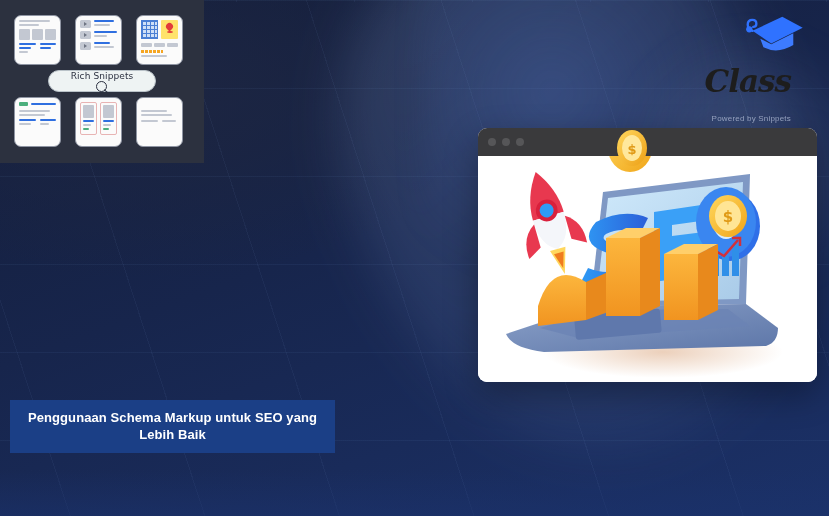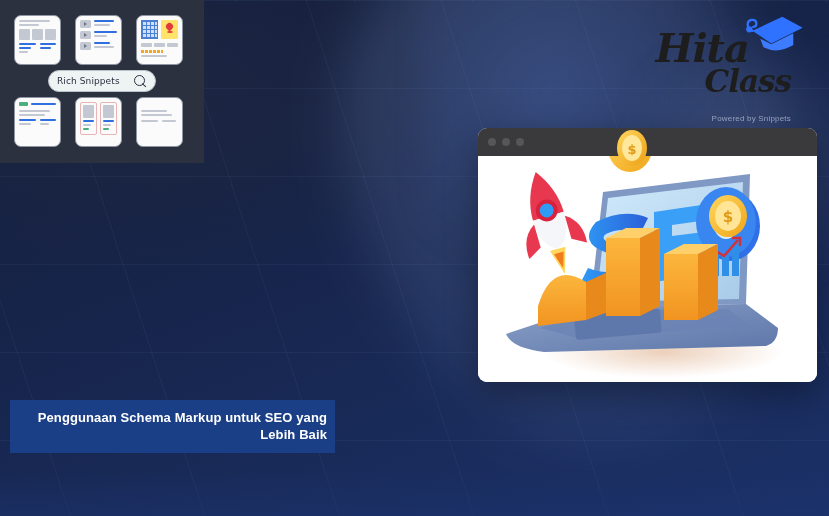--- a/index.html
+++ b/index.html
@@ -147,20 +147,21 @@
   .search-pill {
     position: absolute;
     left: 48px; top: 70px;
     width: 108px; height: 22px;
     background: #eef3f3;
     border: 1px solid #b9c2c8;
     border-radius: 12px;
     display: flex; align-items: center;
     padding: 0 8px;
     z-index: 5;
+    flex-direction: column;
   }
   .search-pill .txt {
     flex: 1;
     font-size: 9px;
     color: #2b3040;
     font-family: "DejaVu Sans", sans-serif;
     letter-spacing: 0.1px;
     white-space: nowrap;
   }
   .search-pill .mag {
@@ -193,21 +194,21 @@
   .banner {
     position: absolute;
     left: 10px; top: 400px;
     width: 325px;
     padding: 10px 8px;
     background: #1b3f86;
     color: #ffffff;
     font-size: 13px;
     font-weight: bold;
     line-height: 1.28;
-    text-align: right;
+    text-align: center;
     letter-spacing: 0.1px;
   }
 
   
   .logo {
     position: absolute;
     right: 14px; top: 6px;
     width: 190px; height: 120px;
     text-align: right;
   }
@@ -406,21 +407,20 @@
 
   <div class="banner">Penggunaan Schema Markup untuk SEO yang Lebih Baik</div>
 
   <div class="logo">
     <svg class="cap" viewBox="0 0 100 56">
       <path d="M34 24 L72 6 L98 20 L58 40 Z" fill="#2f72ff"></path>
       <path d="M44 34 L58 41 L86 27 L86 42 Q66 54 48 45 Z" fill="#3d7bff"></path>
       <path d="M34 24 Q28 22 28 16 Q28 10 34 10 Q39 10 39 15 Q39 19 35 19" stroke="#2f72ff" stroke-width="3" fill="none" stroke-linecap="round"></path>
       <circle cx="30" cy="22" r="4" fill="#2f72ff"></circle>
     </svg>
-    <div class="logo-word1">Hita</div>
     <div class="logo-word2">Class</div>
     <div class="logo-powered">Powered by Snippets</div>
   </div>
 
   <div class="card">
     <div class="card-titlebar">
       <span class="dot r"></span>
       <span class="dot y"></span>
       <span class="dot g"></span>
     </div>

